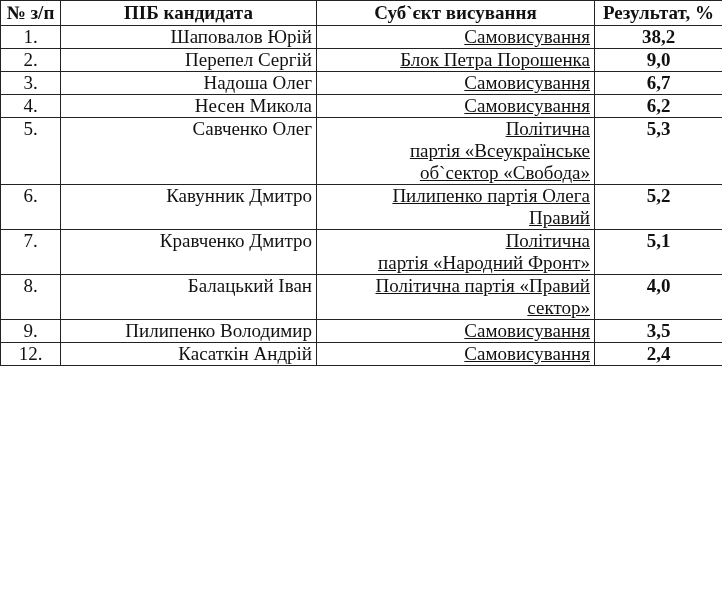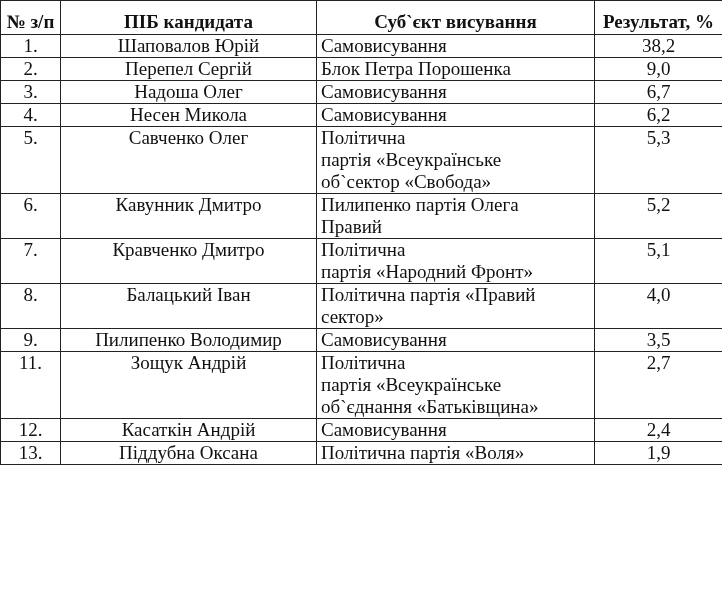--- a/index.html
+++ b/index.html
@@ -26,27 +26,27 @@
     table.results col.c-subj { width: 278px; }
     table.results col.c-res { width: 128px; }
     table.results td, table.results th {
       border: 1.5px solid #222;
       padding: 0 4px;
       vertical-align: top;
     }
     table.results th {
       font-weight: bold;
       text-align: center;
-      padding-top: 10px;
+      padding-top: 1px;
       padding-bottom: 1px;
     }
     td.num { text-align: center; }
-    td.name { text-align: center; padding-left: 8px; }
-    td.subj { text-align: left; }
-    td.res { text-align: center; font-weight: normal; }
+    td.name { text-align: right; padding-left: 8px; }
+    td.subj { text-align: right; text-decoration: underline; }
+    td.res { text-align: center; font-weight: bold; }
     td .line { display: block; }
   </style>
 </head>
 <body>
 
 <table class="results">
   <colgroup>
     <col class="c-num">
       <col class="c-name">
       <col class="c-subj">
@@ -139,39 +139,21 @@
   </tr>
       <tr>
     <td class="num">9.</td>
     <td class="name">Пилипенко Володимир</td>
     <td class="subj">
           <span class="line">Самовисування</span>
         </td>
     <td class="res">3,5</td>
   </tr>
       <tr>
-    <td class="num">11.</td>
-    <td class="name">Зощук Андрій</td>
-    <td class="subj">
-          <span class="line">Політична</span>
-          <span class="line">партія «Всеукраїнське</span>
-          <span class="line">об`єднання «Батьківщина»</span>
-        </td>
-    <td class="res">2,7</td>
-  </tr>
-      <tr>
     <td class="num">12.</td>
     <td class="name">Касаткін Андрій</td>
     <td class="subj">
           <span class="line">Самовисування</span>
         </td>
     <td class="res">2,4</td>
   </tr>
-      <tr>
-    <td class="num">13.</td>
-    <td class="name">Піддубна Оксана</td>
-    <td class="subj">
-          <span class="line">Політична партія «Воля»</span>
-        </td>
-    <td class="res">1,9</td>
-  </tr>
     </tbody>
 </table>
 
 </body></html>

